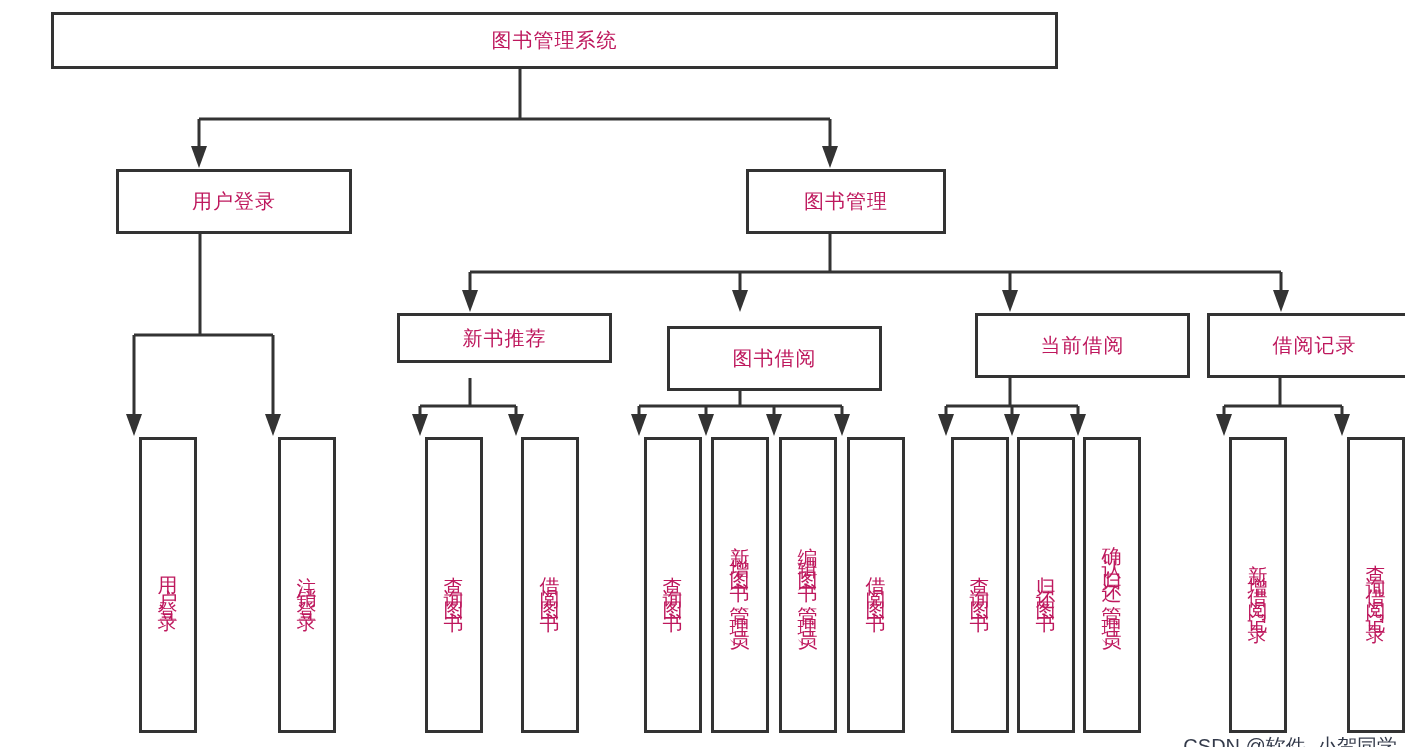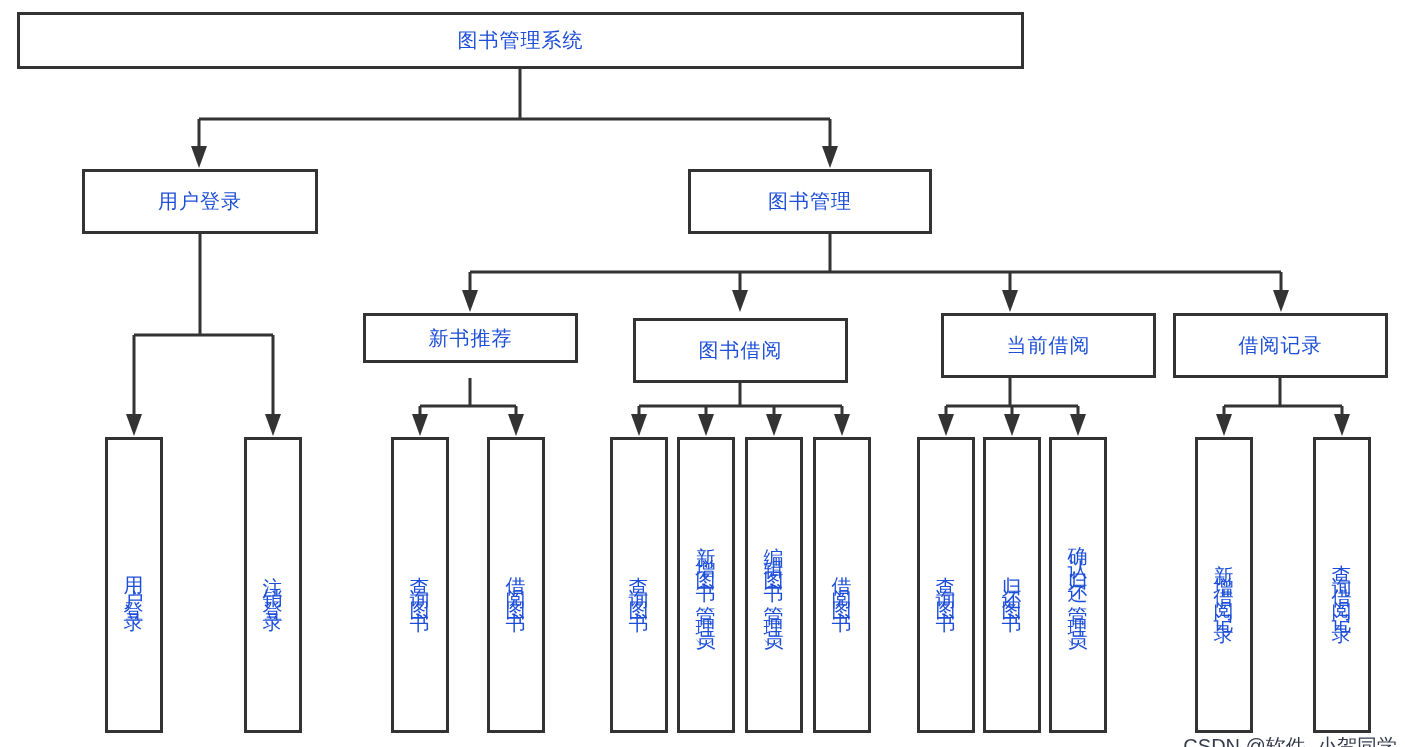--- a/index.html
+++ b/index.html
@@ -10,21 +10,22 @@
     font-family:"Liberation Sans","DejaVu Sans",sans-serif;
     overflow:hidden;
   }
   #wires{position:absolute;left:0;top:0;width:1405px;height:747px;}
   .box{
     position:absolute;
     box-sizing:border-box;
     border:3px solid #333333;
     background:#ffffff;
     display:flex;align-items:center;justify-content:center;
-    color:#1d4ed8;
+    color:#be185d;
+    margin-left:34px;
   }
   .hlabel{font-size:20px;letter-spacing:1px;white-space:nowrap;}
   .leaf .vlabel{
     writing-mode:vertical-rl;
     text-orientation:mixed;
     font-size:20px;
     letter-spacing:12px;
     line-height:1;
     white-space:nowrap;
   }
@@ -79,28 +80,28 @@
     <polygon points="1342,436 1334,414 1350,414" fill="#333333"></polygon>
   </svg>
 
   <div class="box" style="left:17px;top:12px;width:1007px;height:57px">
     <span class="hlabel">图书管理系统</span>
   </div>
 
   <div class="box" style="left:82px;top:169px;width:236px;height:65px">
     <span class="hlabel">用户登录</span>
   </div>
-  <div class="box" style="left:688px;top:169px;width:244px;height:65px">
+  <div class="box" style="left:712px;top:169px;width:200px;height:65px">
     <span class="hlabel">图书管理</span>
   </div>
 
   <div class="box" style="left:363px;top:313px;width:215px;height:50px">
     <span class="hlabel">新书推荐</span>
   </div>
-  <div class="box" style="left:633px;top:318px;width:215px;height:65px">
+  <div class="box" style="left:633px;top:326px;width:215px;height:65px">
     <span class="hlabel">图书借阅</span>
   </div>
   <div class="box" style="left:941px;top:313px;width:215px;height:65px">
     <span class="hlabel">当前借阅</span>
   </div>
   <div class="box" style="left:1173px;top:313px;width:215px;height:65px">
     <span class="hlabel">借阅记录</span>
   </div>
 
   <div class="box leaf" style="left:105px;top:437px;width:58px;height:296px">

